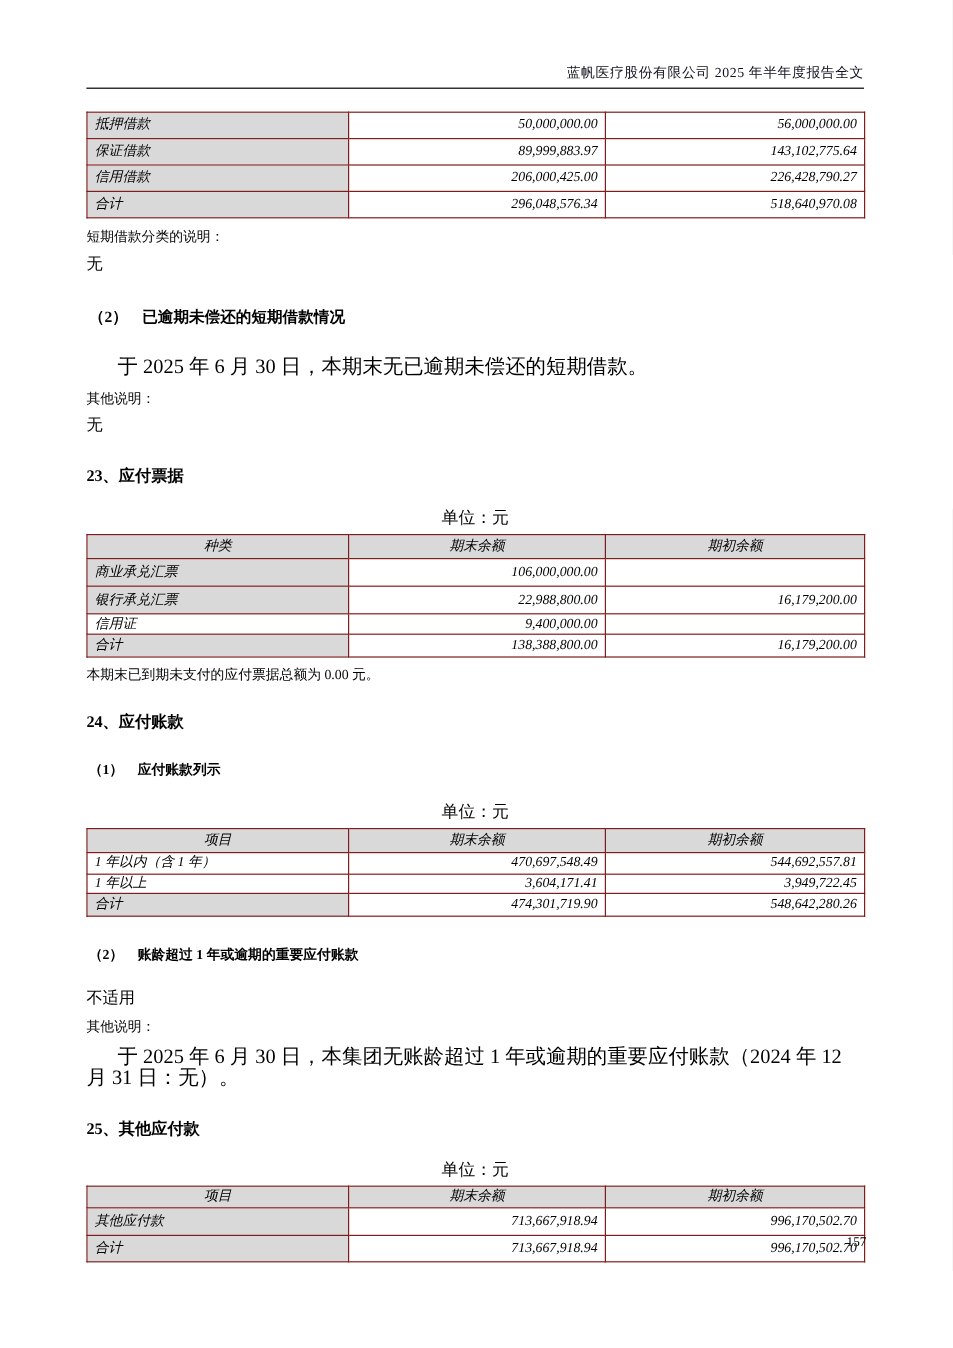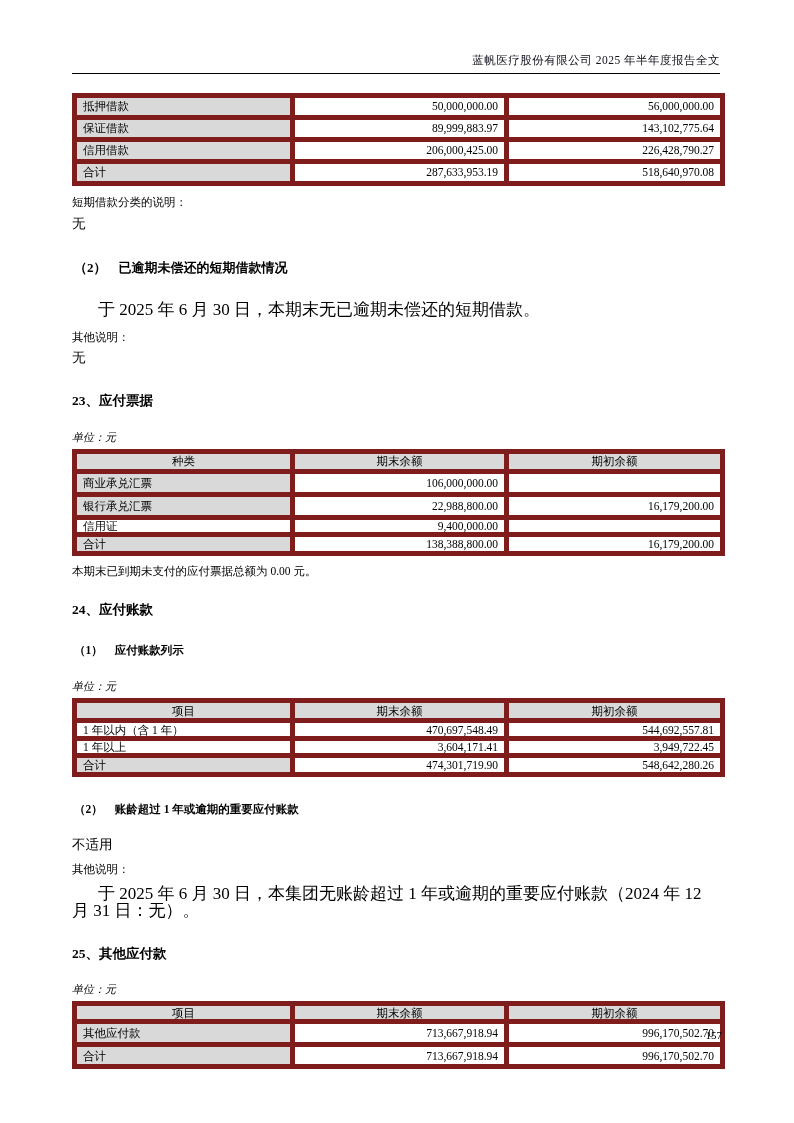--- a/index.html
+++ b/index.html
@@ -28,25 +28,26 @@
     border-top: 1.6px solid #000;
     width: 648px;
   }
   table.tbl {
     border-collapse: collapse;
     width: 648px;
     table-layout: fixed;
     font-size: 11.5px;
   }
   table.tbl td {
-    border: 5px solid #7f1d1d;
+    border: 1px solid #7f1d1d;
     vertical-align: middle;
     white-space: nowrap;
     overflow: hidden;
     line-height: 1.05;
+    font-style: italic;
   }
   col.c-label { width: 218px; }
   col.c-end   { width: 214px; }
   col.c-begin { width: 216px; }
   td.hd  { background: #d9d9d9; text-align: center; }
   td.lbl { background: #d9d9d9; text-align: left; padding-left: 6px; }
   td.lbl.plain { background: #ffffff; }
   td.num { background: #ffffff; text-align: right; padding-right: 6px; }
   tr.rh16 { height: 16px; }
   tr.rh17 { height: 17px; }
@@ -75,24 +76,23 @@
     padding-left: 2px;
   }
   .h2.big { font-size: 13px; line-height: 16px; }
   .h2 .num-part { margin-right: 12px; }
   .para {
     font-size: 17px;
     line-height: 17px;
     text-indent: 26px;
   }
   .unit {
-    font-size: 11px;
+    font-size: 14px;
     line-height: 14px;
-    text-align: left;
-    font-style: italic;
+    text-align: center;
   }
   .page-number {
     position: absolute;
     right: 72px;
     top: 1029px;
     font-size: 11px;
     font-family: Liberation Serif, serif;
   }
 </style>
 </head>
@@ -120,21 +120,21 @@
         <td class="num">89,999,883.97</td>
         <td class="num">143,102,775.64</td>
       </tr>
       <tr class="rh22">
         <td class="lbl">信用借款</td>
         <td class="num">206,000,425.00</td>
         <td class="num">226,428,790.27</td>
       </tr>
       <tr class="rh22">
         <td class="lbl">合计</td>
-        <td class="num">287,633,953.19</td>
+        <td class="num">296,048,576.34</td>
         <td class="num">518,640,970.08</td>
       </tr>
     </tbody>
   </table>
 
   <div class="note" style="margin-top:9px;">短期借款分类的说明：</div>
   <div class="body-text" style="margin-top:7px;">无</div>
 
   <div class="h2 big" style="margin-top:28px;">
     <span class="num-part">（2）</span><span>已逾期未偿还的短期借款情况</span>

